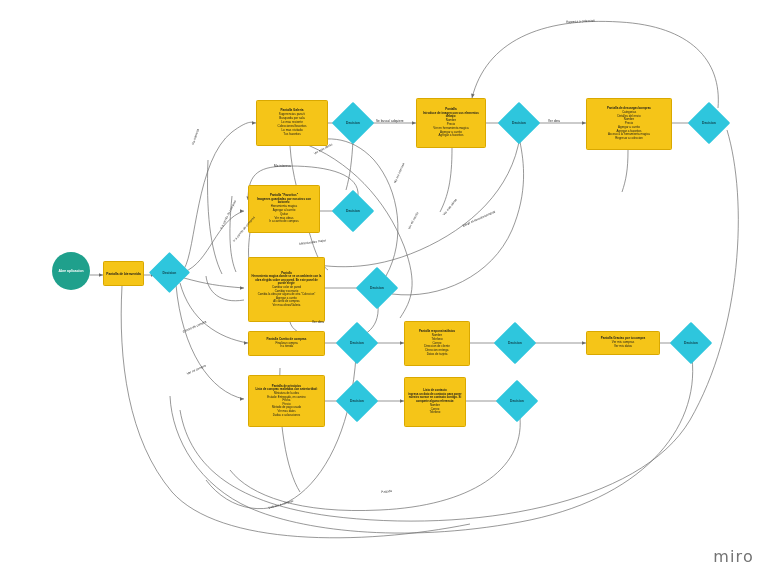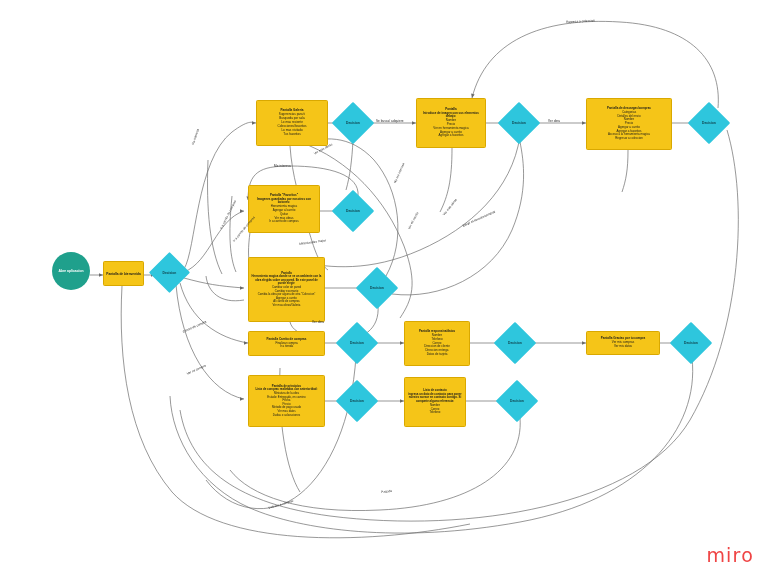--- a/index.html
+++ b/index.html
@@ -56,21 +56,21 @@
     position:absolute;
     font-size:3.1px;
     color:#262626;
     white-space:nowrap;
     transform-origin:0 0;
     letter-spacing:0.05px;
   }
 
   .watermark{
     position:absolute;right:14px;bottom:10px;
-    font-size:19px;color:#ef4444;letter-spacing:1.2px;
+    font-size:16px;color:#737373;letter-spacing:1.2px;
     font-family:"DejaVu Sans",sans-serif;
   }
 </style>
 </head>
 <body>
 
 <div id="canvas">
 
   <svg class="edges" viewBox="0 0 768 576">
     <g>

